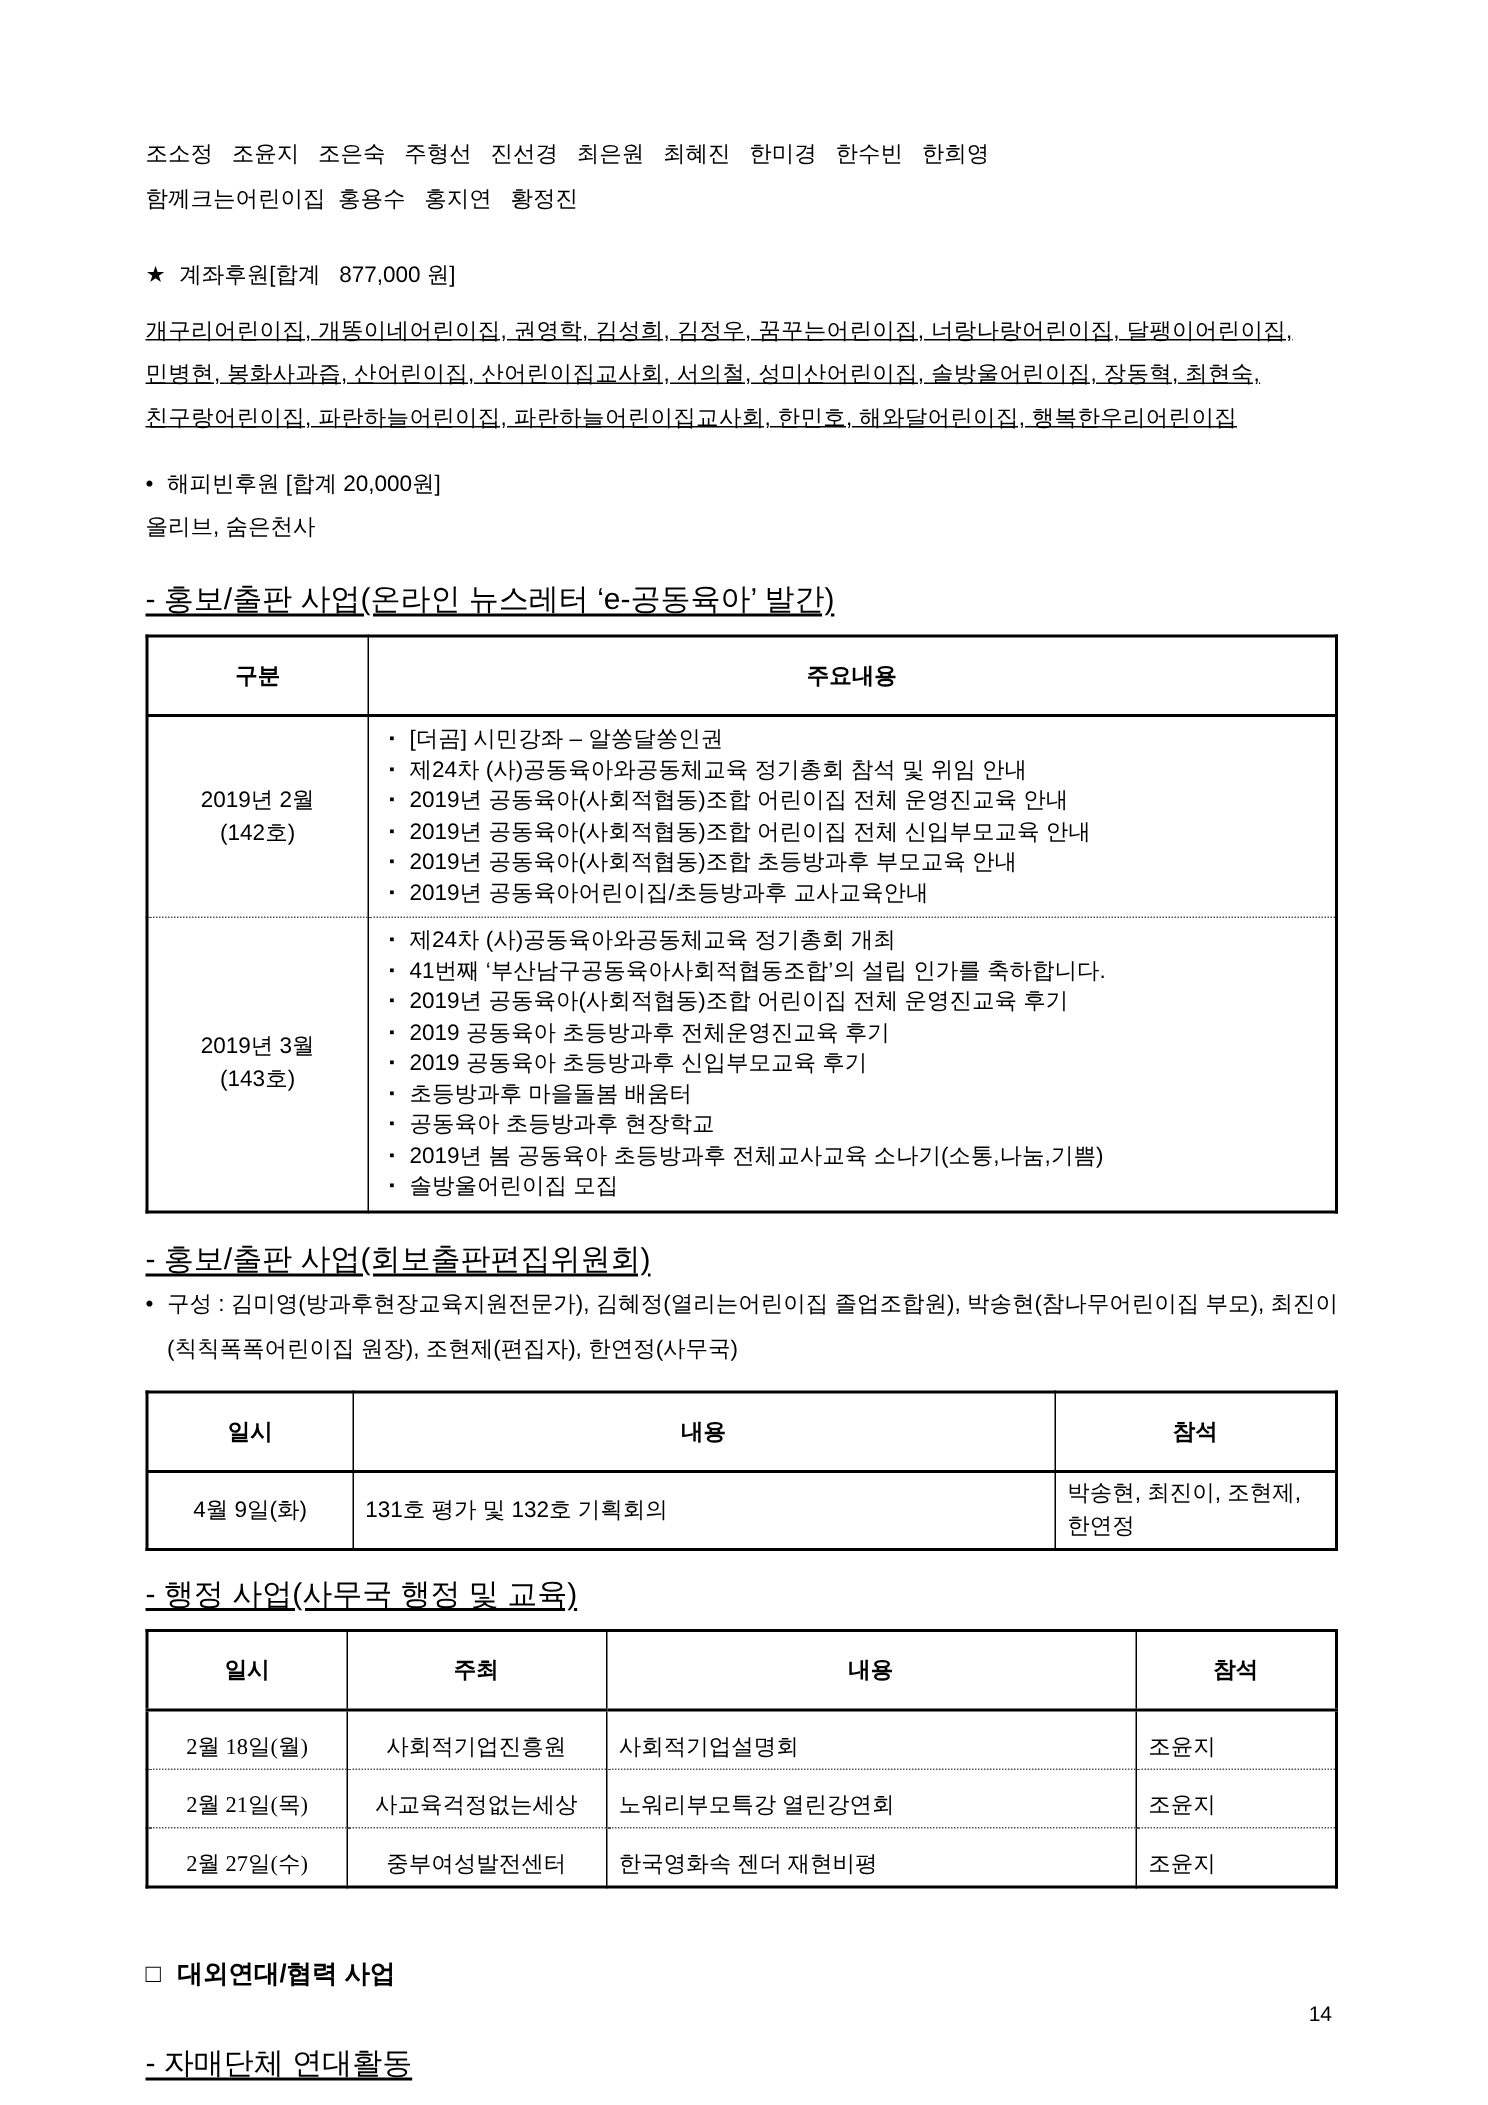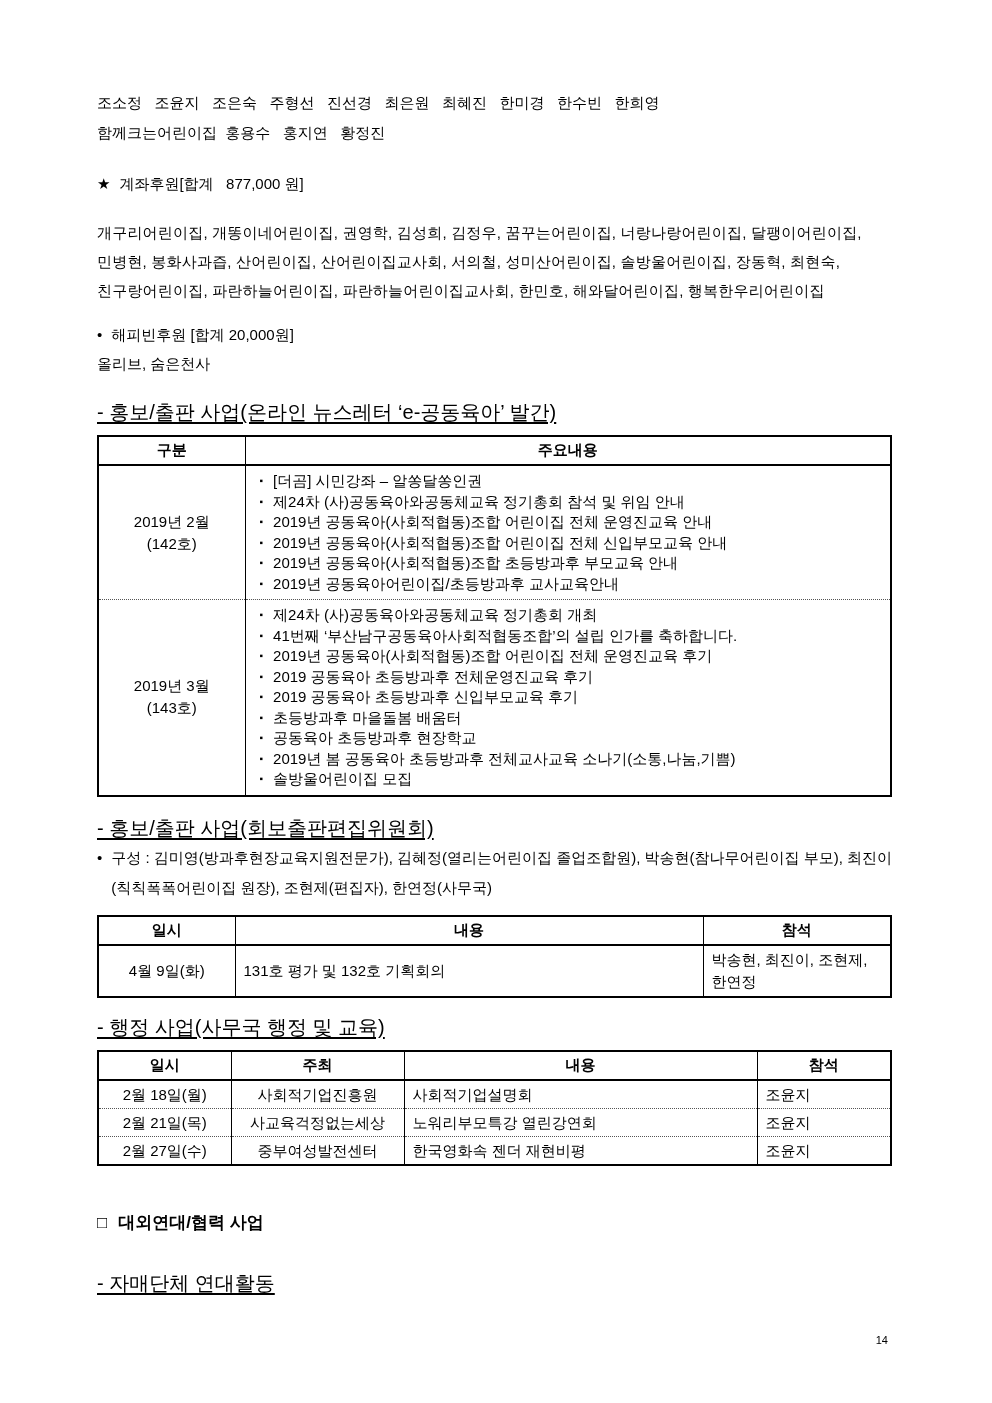--- a/index.html
+++ b/index.html
@@ -17,21 +17,21 @@
     padding: 88px 99px 0 97px;
   }
   .pre { white-space: pre-wrap; }
 
   .names-line { line-height: 30px; }
 
   .icon-row { margin-top: 22px; height: 28px; display: flex; align-items: center; gap: 9px; line-height: 28px; }
   .star { font-size: 15px; }
   .dot { font-size: 15px; }
 
-  .donor-lines { margin-top: 20px; }
+  .donor-lines { margin-top: 8px; text-decoration: underline; }
   .donor-lines div { line-height: 29px; letter-spacing: 0.2px; }
 
   .single-line { line-height: 30px; }
 
   .section-title {
     text-decoration: underline;
     text-underline-offset: 3px;
     font-size: 20px;
     height: 22px; line-height: 22px;
   }
@@ -52,21 +52,21 @@
     border-collapse: collapse;
     table-layout: fixed;
     width: 795px;
     margin-top: 12px;
     font-size: 15px;
   }
   table, tr, td, th { border-color: #000; }
   table { border: 2px solid #000; }
   th {
     font-weight: bold; text-align: center;
-    padding: 4px 2px;
+    padding: 16px 2px;
     border-bottom: 2px solid #000;
     height: 28px;
     margin-top: 46px;
   }
   td, th { border-left: 1px solid #000; vertical-align: middle; }
   td:first-child, th:first-child { border-left: none; }
   td { padding: 3px 8px; }
   tr.dotted td { border-top: 1px dotted #555; }
 
   
@@ -79,26 +79,26 @@
   
   .t-edit col.c1 { width: 137px; }
   .t-edit col.c3 { width: 188px; }
   .t-edit td.date-cell { text-align: center; }
   .t-edit td { line-height: 22px; }
 
   
   .t-admin col.c1 { width: 133px; }
   .t-admin col.c2 { width: 173px; }
   .t-admin col.c4 { width: 134px; }
-  .t-admin td { line-height: 21px; padding-top: 3px; padding-bottom: 3px; }
+  .t-admin td { line-height: 21px; padding-top: 14px; padding-bottom: 3px; font-family: Liberation Serif, serif; }
   .t-admin td.date-cell, .t-admin td.host-cell { text-align: center; }
 
   .page-number {
     position: absolute; top: 1334px; right: 104px;
-    font-size: 11px; color: #000;
+    font-size: 14px; color: #000;
   }
 </style>
 </head>
 <body>
 
 <div class="page">
 
   <div>
     <div class="names-line pre">조소정   조윤지   조은숙   주형선   진선경   최은원   최혜진   한미경   한수빈   한희영</div>
     <div class="names-line pre">함께크는어린이집  홍용수   홍지연   황정진</div>

